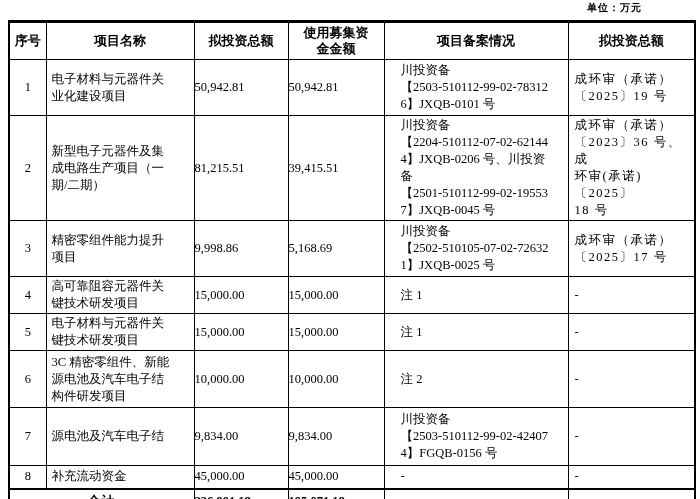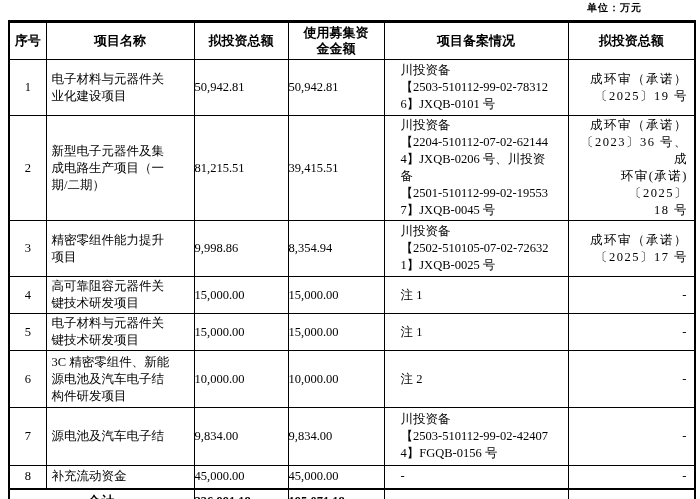--- a/index.html
+++ b/index.html
@@ -42,21 +42,21 @@
     font-weight: bold;
     text-align: center;
     line-height: 16px;
   }
   tr.header-row { height: 38px; margin-top: 47px; }
 
   td.seq-cell   { text-align: center; }
   td.name-cell  { text-align: left; padding: 1px 5px; }
   td.amount-cell{ text-align: left; padding-right: 9px; font-variant-numeric: tabular-nums; }
   td.filing-cell{ text-align: left; padding: 1px 16px; line-height: 16.5px; }
-  td.env-cell   { text-align: right; padding: 1px 6px; letter-spacing: 1.5px; line-height: 18px; }
+  td.env-cell   { text-align: left; padding: 1px 6px; letter-spacing: 1.5px; line-height: 18px; }
 
   tr.r1 { height: 56px; }
   tr.r2 { height: 88px; }
   tr.r3 { height: 56px; }
   tr.r4 { height: 35px; }
   tr.r5 { height: 35px; }
   tr.r6 { height: 57px; }
   tr.r7 { height: 58px; }
   tr.r8 { height: 23px; }
 
@@ -119,21 +119,21 @@
         <td class="env-cell">成环审（承诺）
 〔2023〕36 号、成
 环审(承诺)〔2025〕
 18 号</td>
       </tr>
       <tr class="r3">
         <td class="seq-cell">3</td>
         <td class="name-cell">精密零组件能力提升
 项目</td>
         <td class="amount-cell">9,998.86</td>
-        <td class="amount-cell">8,354.94</td>
+        <td class="amount-cell">5,168.69</td>
         <td class="filing-cell">川投资备
 【2502-510105-07-02-72632
 1】JXQB-0025 号</td>
         <td class="env-cell">成环审（承诺）
 〔2025〕17 号</td>
       </tr>
       <tr class="r4">
         <td class="seq-cell">4</td>
         <td class="name-cell">高可靠阻容元器件关
 键技术研发项目</td>

